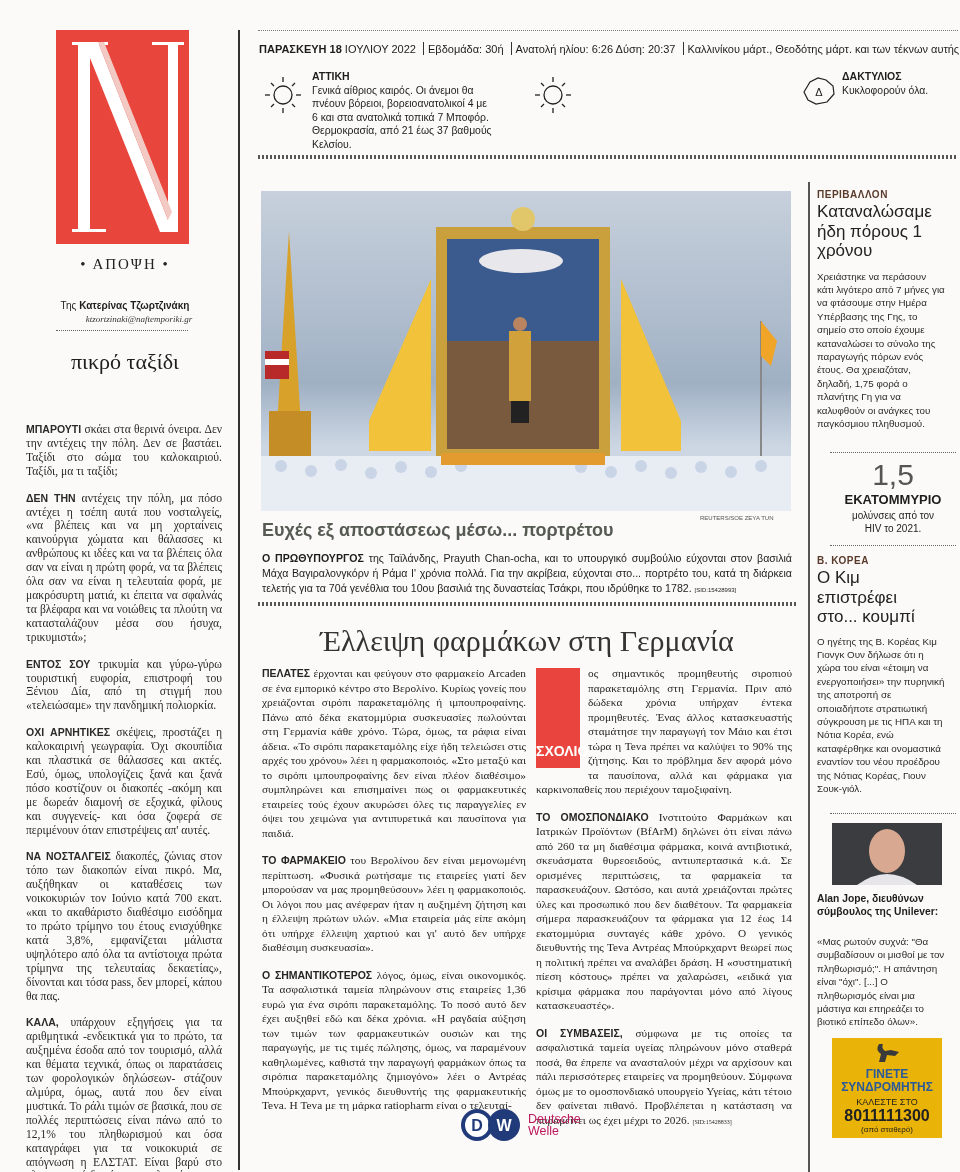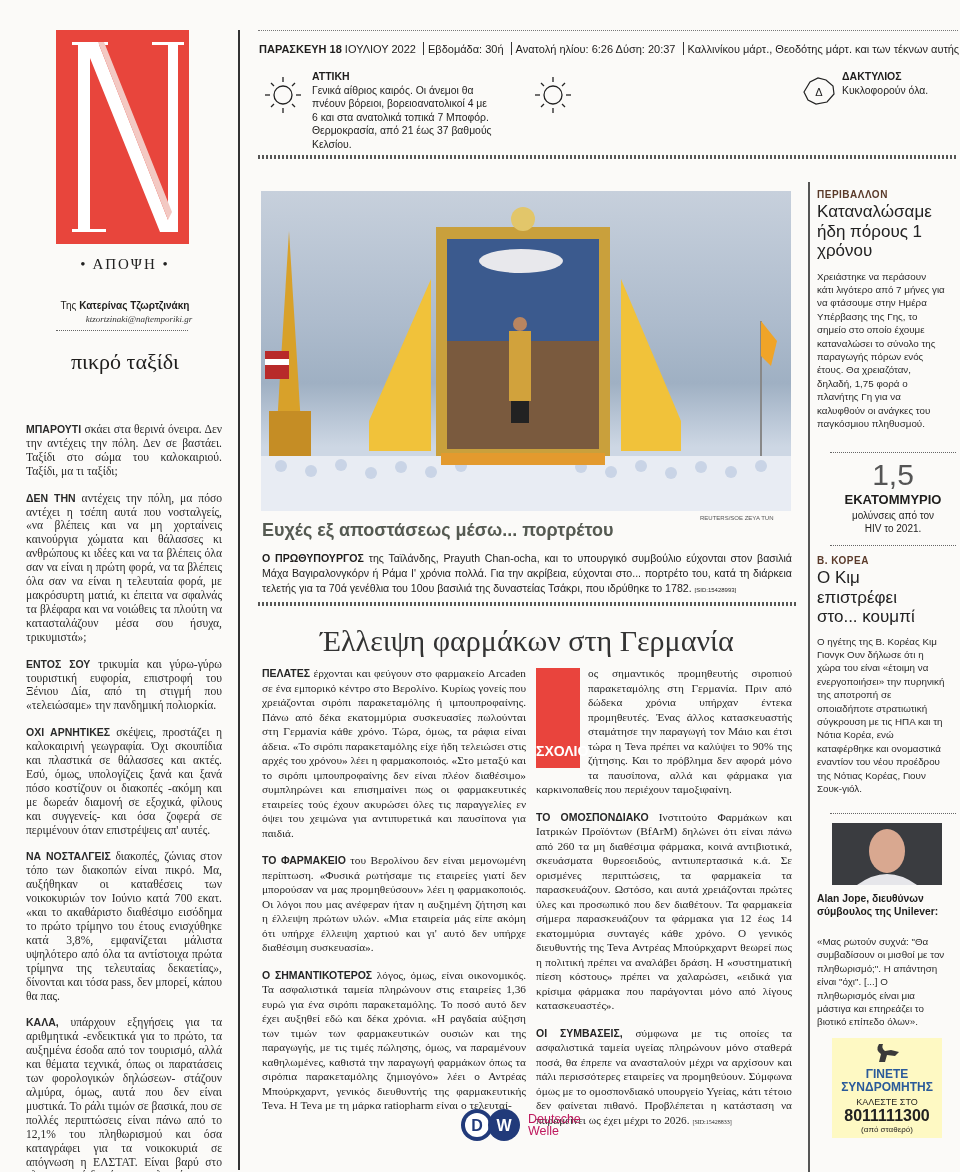--- a/index.html
+++ b/index.html
@@ -55,21 +55,21 @@
 
   
   .vline-right { left: 808px; top: 182px; width: 1.5px; height: 990px; background:#555; }
   .rcol { left: 817px; width: 140px; }
   .kicker { font-family: "Liberation Sans", sans-serif; font-weight: bold; font-size: 10px; color: #5a3a2a; letter-spacing: 0.5px; }
   .rhead { font-family: "Liberation Sans", sans-serif; font-size: 17px; line-height: 19.5px; color:#222; }
   .rbody { font-family: "Liberation Sans", sans-serif; font-size: 9.8px; line-height: 13.4px; color:#2a2a2a; }
   .rrule { border-top: 1.5px dotted #666; width: 126px; left: 830px; }
   .big-num { font-family: "Liberation Sans", sans-serif; font-weight: normal; font-size: 30px; color:#555; text-align:center; }
   .portrait { left: 832px; top: 823px; width: 110px; height: 62px; background: linear-gradient(135deg,#4c4e52,#2a2b2e); overflow:hidden; }
-  .subscribe { left: 832px; top: 1038px; width: 110px; text-align:center; background:#fef9c3; padding-top:4px; }
+  .subscribe { left: 832px; top: 1038px; width: 110px; text-align:center; background:#eab308; padding-top:4px; }
 </style>
 </head>
 <body>
 
 <div class="abs logo">
   <svg class="logo-n" viewBox="0 0 133 214">
     <rect width="133" height="214" fill="#e8453c"></rect>
     <polygon points="22,12 42,12 112,190 112,12 122,12 122,202 104,202 34,28 34,202 22,202" fill="#fff"></polygon>
     <polygon points="16,12 52,12 52,15 16,15" fill="#fff"></polygon>
     <polygon points="96,12 128,12 128,15 96,15" fill="#fff"></polygon>

